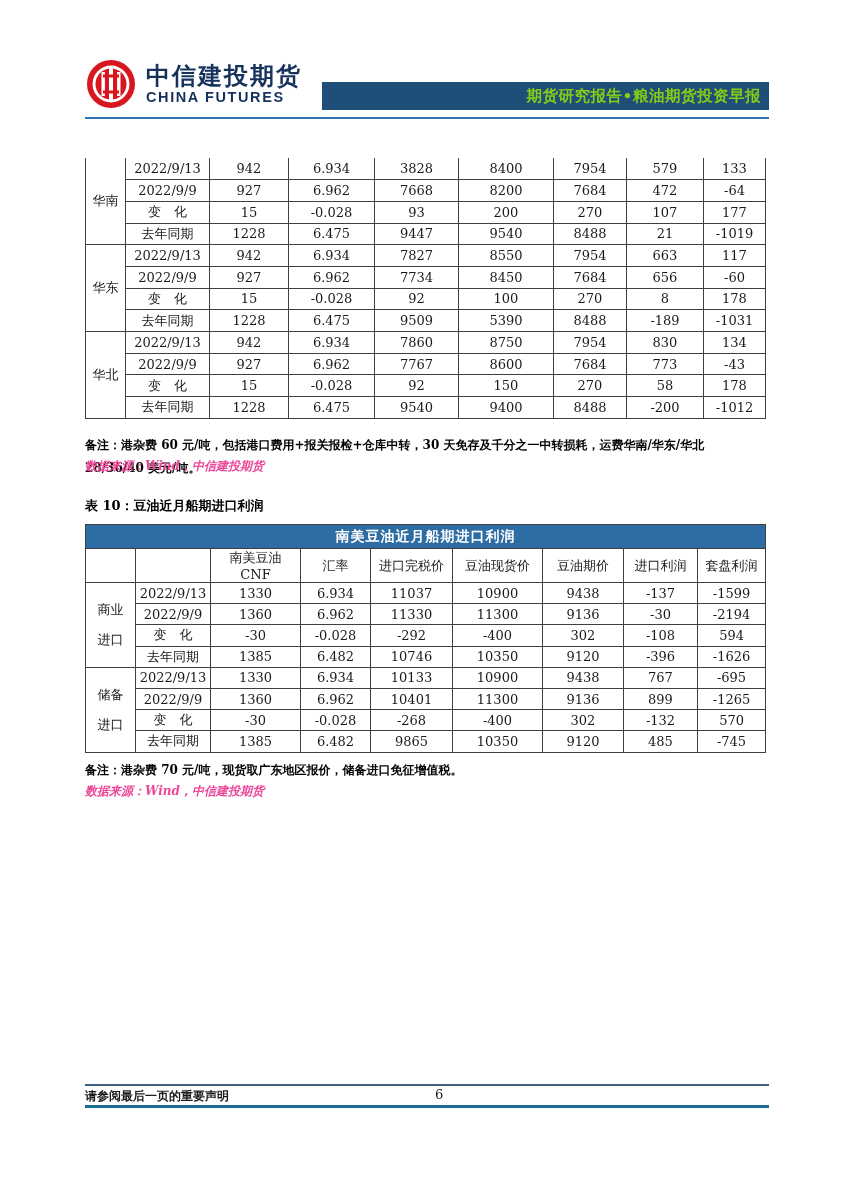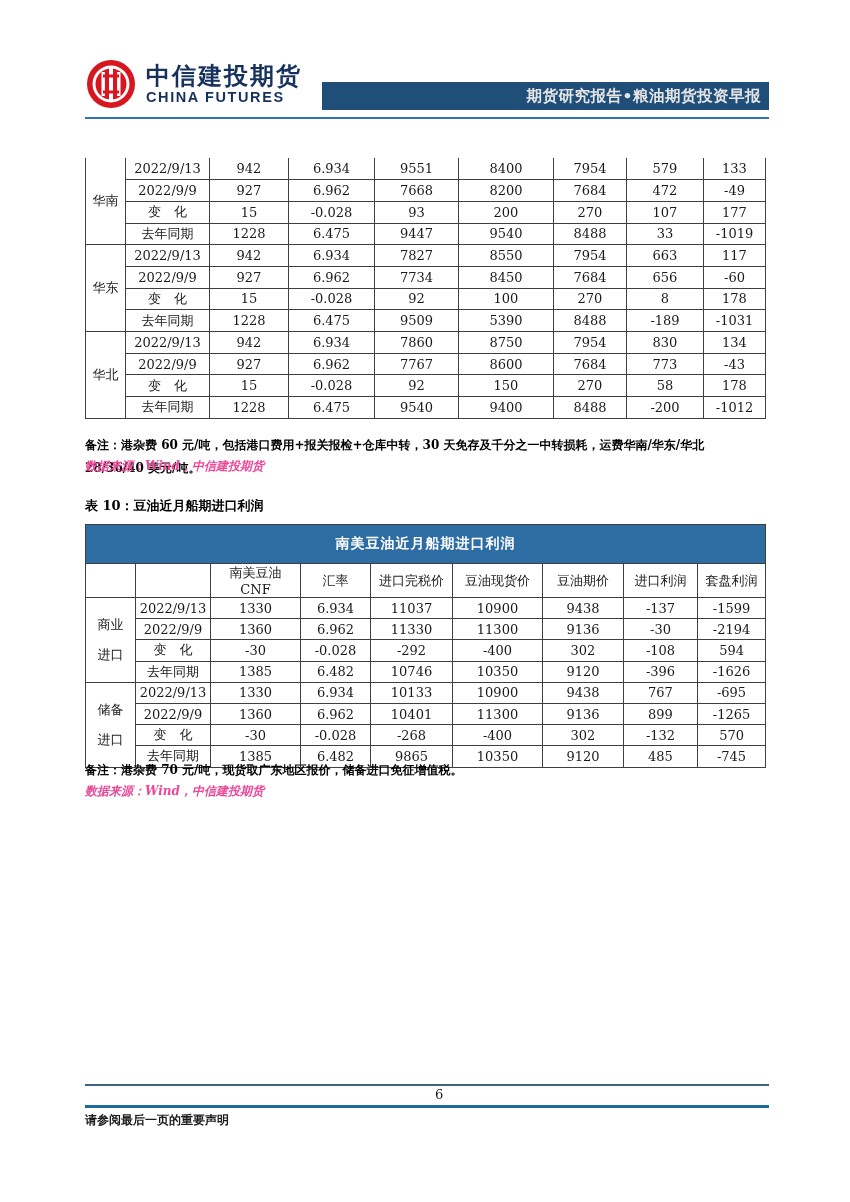--- a/index.html
+++ b/index.html
@@ -12,56 +12,56 @@
 
   
   .header { top:56px; height:62px; }
   .logo-wrap { position:absolute; left:0; top:2px; display:flex; align-items:center; }
   .logo-mark { width:52px; height:52px; }
   .logo-text { margin-left:9px; color:#16325c; }
   .logo-cn { font-size:24px; font-weight:bold; letter-spacing:2px; line-height:1.05; font-family:"DejaVu Serif", serif; }
   .logo-en { font-size:14.5px; font-weight:bold; letter-spacing:1.6px; font-family:"Liberation Sans", sans-serif; }
   .banner {
     position:absolute; left:237px; top:26px; width:447px; height:28px;
-    background:#1f4e79; color:#e5e5e5; display:flex; align-items:center; justify-content:flex-end;
+    background:#1f4e79; color:#84cc16; display:flex; align-items:center; justify-content:flex-end;
     font-size:15.5px; font-weight:bold; padding-right:8px; letter-spacing:0.5px;
   }
   .header-rule { position:absolute; left:85px; top:117px; width:684px; height:2px; background:#2e74b5; }
 
   
   table { border-collapse:collapse; table-layout:fixed; width:680px; }
   td, th {
     border:1px solid #3f3f3f; text-align:center; vertical-align:middle;
     font-size:13px; font-weight:normal; height:22px; padding:0 2px;
     font-family:"DejaVu Serif", serif; overflow:hidden;
   }
   .t1 { position:absolute; top:158px; }
   .t1 table td { height:21.7px; }
   .t1 table tr:first-child td { border-top:none; }
   .region { word-break:break-all; }
   .t2-region { word-break:break-all; padding:0 11px; line-height:2.3; }
 
   .t2 { position:absolute; top:524px; }
   .t2 .title-cell {
     background:#2e6da4; color:#ffffff; font-weight:bold; font-size:14px;
-    height:39px; letter-spacing:1px;
+    height:24px; letter-spacing:1px;
   }
   .t2 th { font-size:13px; height:27px; }
   .t2 td { height:21.2px; }
 
   
   .note { position:absolute; font-size:12px; font-weight:bold; line-height:1.9; color:#000; }
   .note-src { position:absolute; font-size:12px; font-weight:bold; font-style:italic; color:#ec4899; }
   .caption { position:absolute; top:497px; font-size:13px; font-weight:bold; color:#000; }
 
   
   .footer-line1 { position:absolute; left:85px; top:1084px; width:684px; height:2px; background:#41627e; }
   .footer-line2 { position:absolute; left:85px; top:1105px; width:684px; height:3px; background:#1c6b96; }
   .footer-text { position:absolute; left:85px; top:1087px; width:684px; height:17px; font-size:12px; font-weight:bold; }
-  .footer-disclaimer { position:absolute; left:0; top:1px;margin-top:24px; }
+  .footer-disclaimer { position:absolute; left:0; top:1px; }
   .footer-page { position:absolute; left:350px; top:0px; font-weight:normal; font-size:13px; }
 </style>
 </head>
 <body>
 
 <div class="page">
 
   <div class="content header">
     <div class="logo-wrap">
       <svg class="logo-mark" viewBox="0 0 52 52">
@@ -95,54 +95,54 @@
           <col style="width:73px">
           <col style="width:77px">
           <col style="width:62px">
       </colgroup>
       <tbody id="t1-body">
           <tr>
             <td class="region" rowspan="4">华南</td>
             <td>2022/9/13</td>
             <td>942</td>
             <td>6.934</td>
-            <td>9551</td>
+            <td>3828</td>
             <td>8400</td>
             <td>7954</td>
             <td>579</td>
             <td>133</td>
           </tr>
           <tr>
             <td>2022/9/9</td>
             <td>927</td>
             <td>6.962</td>
             <td>7668</td>
             <td>8200</td>
             <td>7684</td>
             <td>472</td>
-            <td>-49</td>
+            <td>-64</td>
           </tr>
           <tr>
             <td>变　化</td>
             <td>15</td>
             <td>-0.028</td>
             <td>93</td>
             <td>200</td>
             <td>270</td>
             <td>107</td>
             <td>177</td>
           </tr>
           <tr>
             <td>去年同期</td>
             <td>1228</td>
             <td>6.475</td>
             <td>9447</td>
             <td>9540</td>
             <td>8488</td>
-            <td>33</td>
+            <td>21</td>
             <td>-1019</td>
           </tr>
           <tr>
             <td class="region" rowspan="4">华东</td>
             <td>2022/9/13</td>
             <td>942</td>
             <td>6.934</td>
             <td>7827</td>
             <td>8550</td>
             <td>7954</td>

